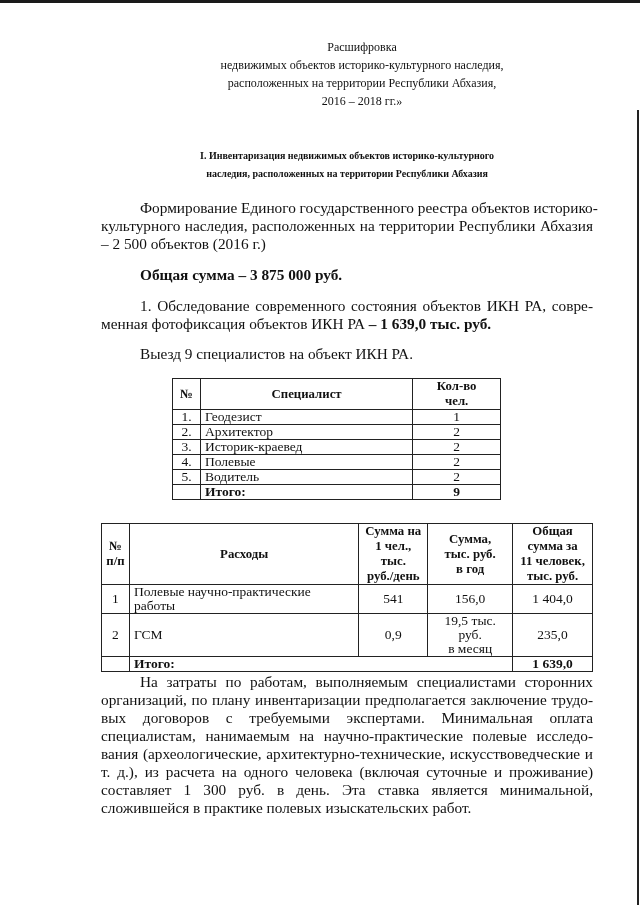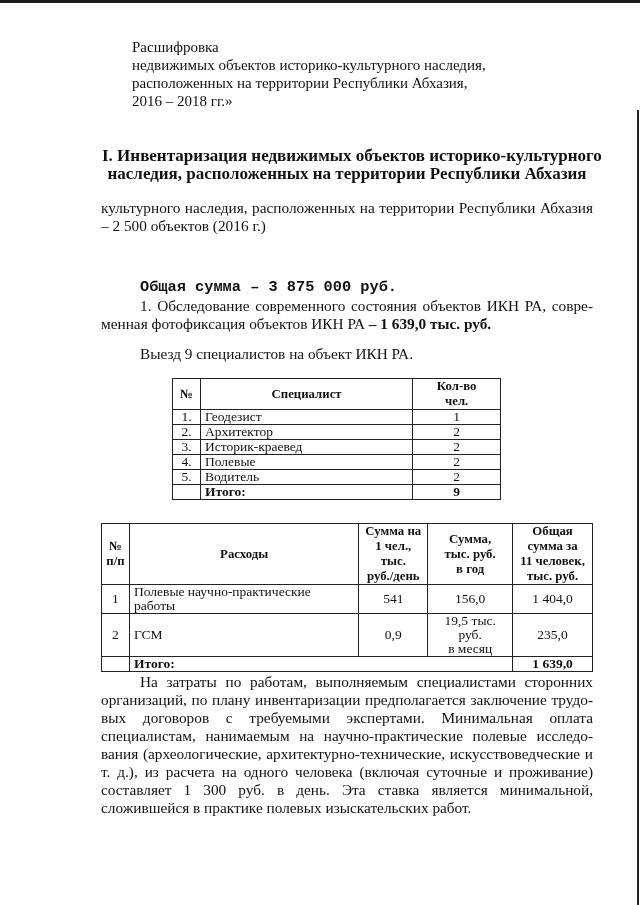--- a/index.html
+++ b/index.html
@@ -24,33 +24,33 @@
     background: #222222;
   }
   .page {
     position: absolute; left: 0; top: 0; width: 640px; height: 905px;
   }
   .header-block {
     position: absolute;
     top: 38px;
     right: 48px;
     width: 460px;
-    text-align: left;
-    font-size: 15px;
+    text-align: center;
+    font-size: 12px;
     line-height: 18px;
   }
   .header-block div { white-space: nowrap; }
   .section-title {
     position: absolute;
     top: 147px;
     left: 102px;
     width: 490px;
     text-align: center;
     font-weight: bold;
-    font-size: 17px;
+    font-size: 10px;
     line-height: 18px;
   }
   .section-title div { white-space: nowrap; }
   .para {
     position: absolute;
     left: 101px;
     width: 492px;
     font-size: 15.3px;
     line-height: 18px;
     text-align: justify;
@@ -115,25 +115,26 @@
     <div>расположенных на территории Республики Абхазия,</div>
     <div>2016 – 2018 гг.»</div>
   </div>
 
   <div class="section-title">
     <div>I. Инвентаризация недвижимых объектов историко-культурного</div>
     <div>наследия, расположенных на территории Республики Абхазия</div>
   </div>
 
   <div class="para" style="top:199px;">
+    <span class="line indent">Формирование Единого государственного реестра объектов историко-</span>
     <span class="line">культурного наследия, расположенных на территории Республики Абхазия</span>
     <span class="line last">– 2 500 объектов (2016 г.)</span>
   </div>
 
-  <div class="para" style="top:278px;font-family:Liberation Mono, monospace;">
+  <div class="para" style="top:266px;">
     <span class="line last indent bold">Общая сумма – 3 875 000 руб.</span>
   </div>
 
   <div class="para" style="top:297px;">
     <span class="line indent">1. Обследование современного состояния объектов ИКН РА, совре-</span>
     <span class="line last"><span>менная фотофиксация объектов ИКН РА </span><span class="bold">– 1 639,0 тыс. руб.</span></span>
   </div>
 
   <div class="para" style="top:345px;">
     <span class="line last indent">Выезд 9 специалистов на объект ИКН РА.</span>

